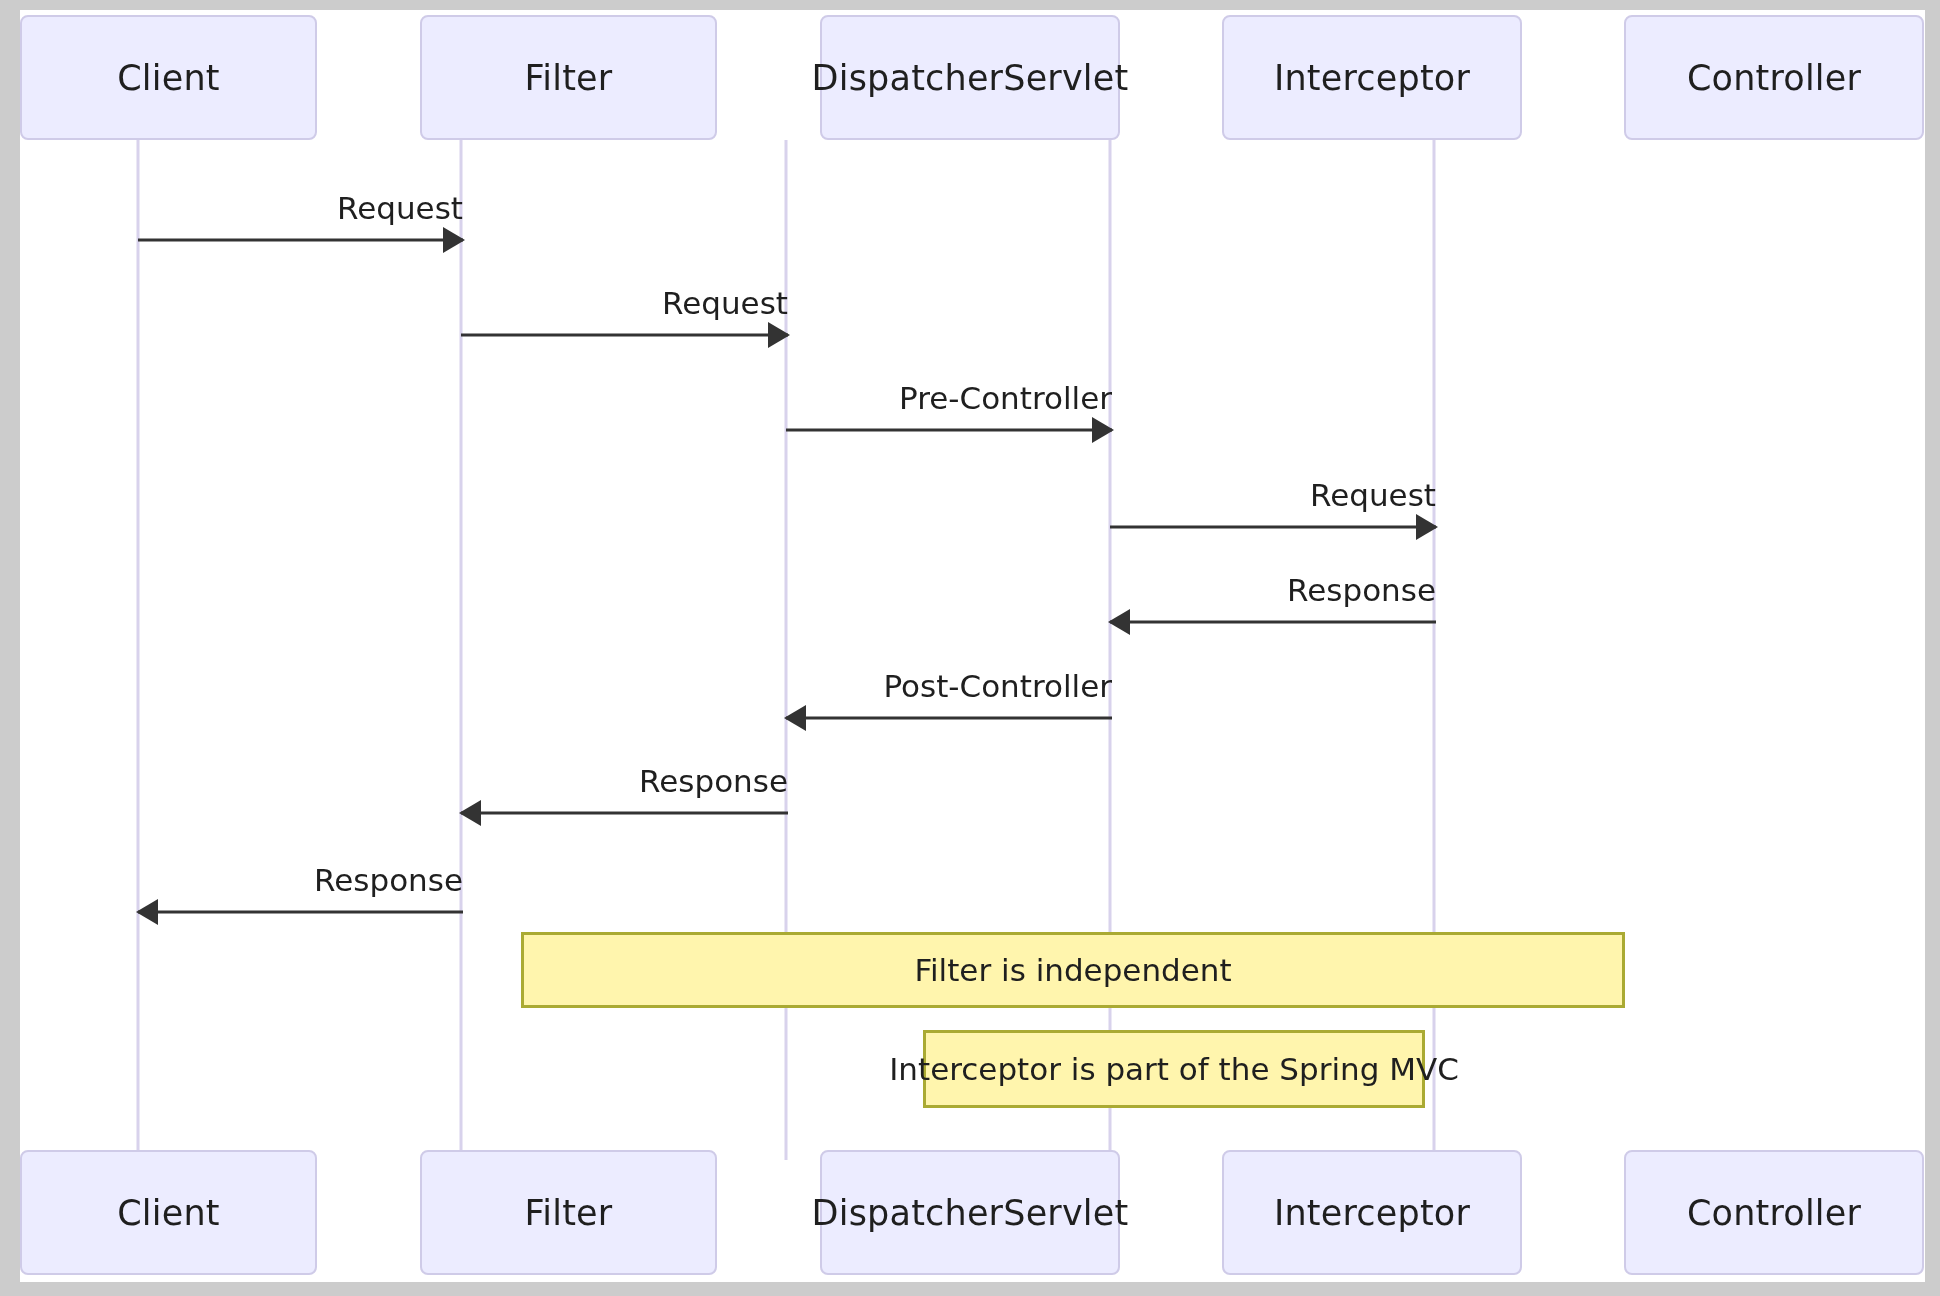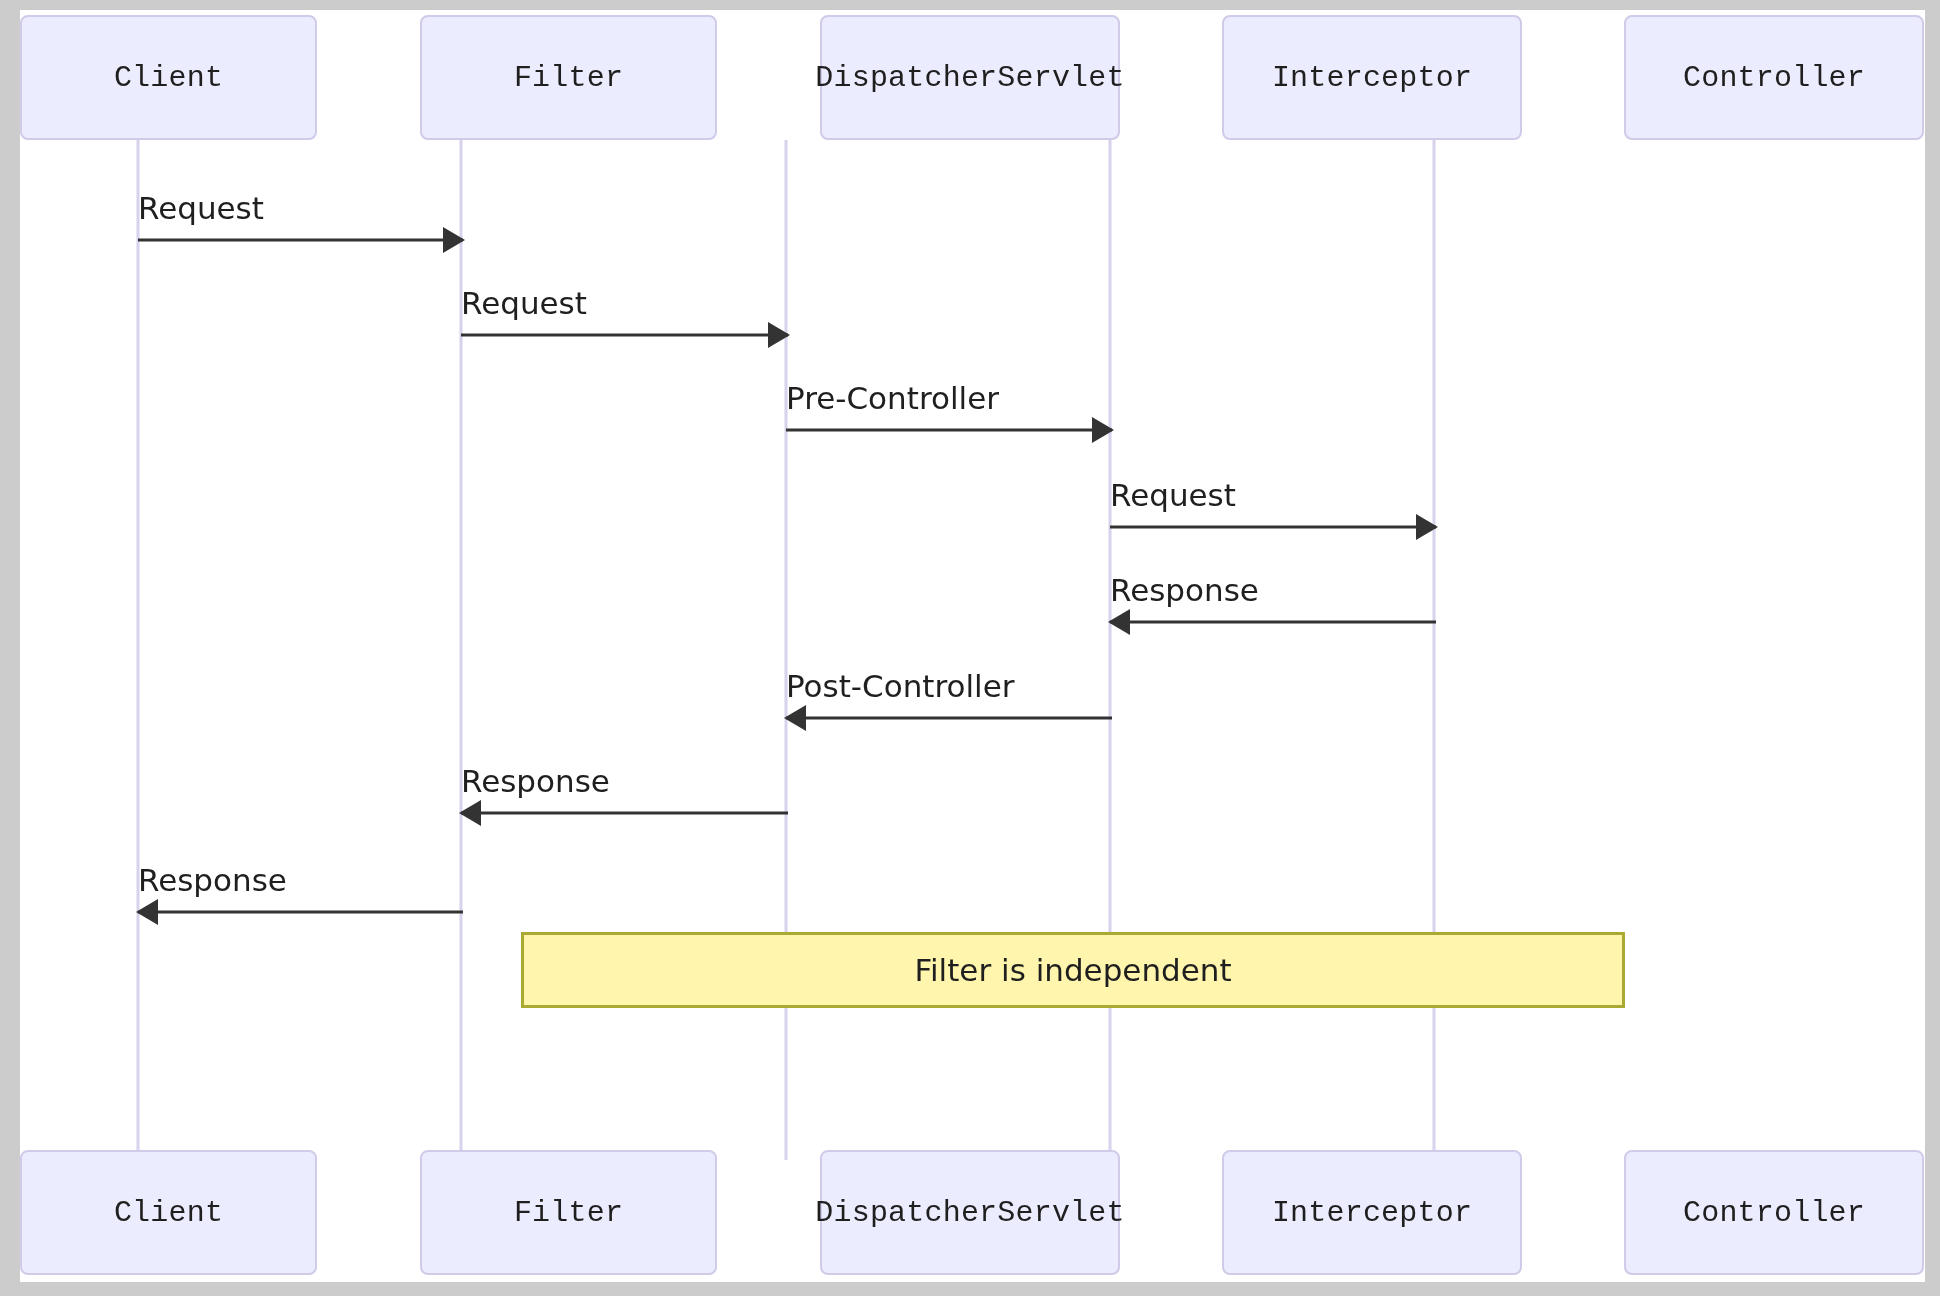--- a/index.html
+++ b/index.html
@@ -39,23 +39,22 @@
   .actor {
     position: absolute;
     box-sizing: border-box;
     background: #ececff;
     border: 2px solid #cfcbe8;
     border-radius: 8px;
     display: flex;
     align-items: center;
     justify-content: center;
     color: #1f1f1f;
-    font-size: 30px;
+    font-size: 35px;
     letter-spacing: 0.2px;
-    font-family: Liberation Mono, monospace;
   }
 
   
   .msg {
     position: absolute;
     height: 0;
   }
   .msg .line {
     position: absolute;
     left: 0;
@@ -80,21 +79,21 @@
   }
   .msg.to-left .head {
     left: -2px;
     border-right: 22px solid #333333;
   }
   .msg .label {
     position: absolute;
     left: 0;
     right: 0;
     bottom: 14px;
-    text-align: left;
+    text-align: right;
     font-size: 31px;
     color: #1f1f1f;
     white-space: nowrap;
   }
 
   
   .note {
     position: absolute;
     box-sizing: border-box;
     background: #fff5ad;
@@ -199,15 +198,18 @@
     <div class="msg to-left" style="left:118px; width:325px; top:902px;">
       <div class="label">Response</div>
       <div class="line"></div>
       <div class="head"></div>
     </div>
 
     <div class="note" style="left:501px; top:922px; width:1104px; height:76px;">
       <span class="note-text">Filter is independent</span>
     </div>
 
+    <div class="note" style="left:903px; top:1020px; width:502px; height:78px;">
+      <span class="note-text">Interceptor is part of the Spring MVC</span>
+    </div>
 
   </div>
 </div>
 
 </body></html>

